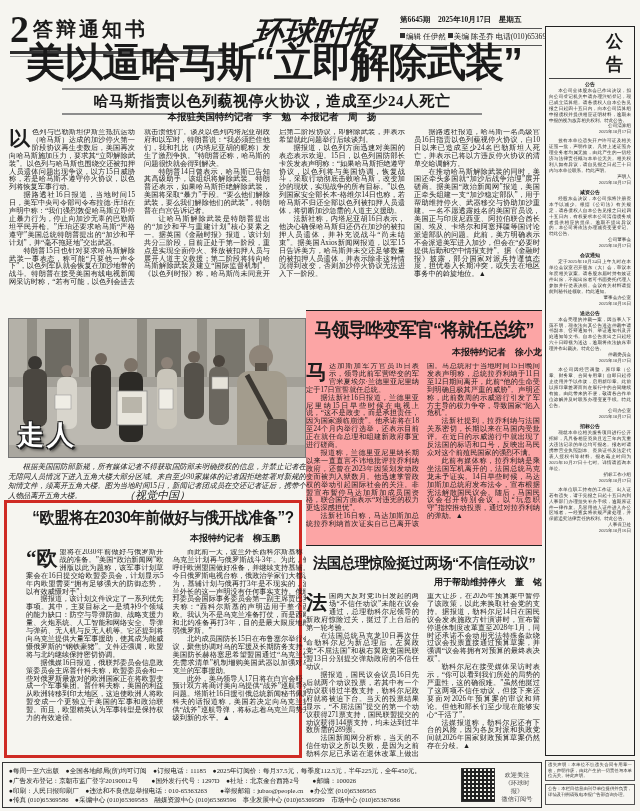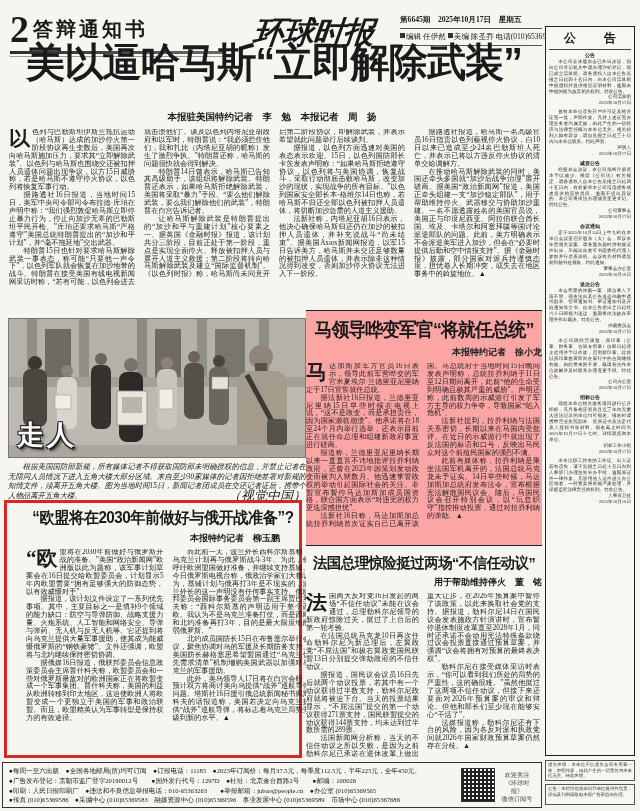--- a/index.html
+++ b/index.html
@@ -28,21 +28,21 @@
   .bodytext p.first{text-indent:0;}
   .dropcap{float:left;font-size:21px;line-height:17px;font-weight:700;padding:1px 2px 0 0;}
   .lead-body{position:absolute;left:9px;top:129px;width:531px;height:181px;column-count:4;column-gap:9px;overflow:hidden;}
 
   
   .photo-block{position:absolute;left:8px;top:318px;width:298px;}
   .photo-frame{position:relative;width:296px;height:138px;border:1px solid #777;background:#c9c6be;overflow:hidden;}
   .photo-label{position:absolute;left:8px;bottom:4px;font-size:27px;font-weight:900;color:#fff;letter-spacing:3px;text-shadow:1.5px 1.5px 0 #222,-1px -1px 0 #222,1px -1px 0 #222,-1px 1px 0 #222,3px 3px 3px rgba(0,0,0,.6);font-family:"Liberation Sans",sans-serif;}
   .photo-caption{margin-top:4px;font-size:7.4px;line-height:9.6px;text-align:justify;}
   .photo-caption p{margin:0;text-indent:2em;font-style:italic;}
-  .photo-credit{text-align:right;font-size:13px;font-style:italic;margin-top:-9.6px;}
+  .photo-credit{text-align:center;font-size:11px;font-style:italic;margin-top:-9.6px;}
 
   
   .art-headline{text-align:center;font-weight:900;font-family:"Liberation Sans",sans-serif;white-space:nowrap;}
   .art-byline{text-align:right;font-size:9px;font-weight:700;margin:3px 0 4px;}
 
   
   .madagascar{position:absolute;left:306px;top:310px;width:236px;height:248px;background:#fca5a5;border-top:1.5px solid #222;padding-top:6px;}
   .madagascar .art-headline{font-size:19px;transform:scaleX(.94);letter-spacing:-1px;}
   .mad-body{width:234px;height:196px;column-count:2;column-gap:8px;overflow:hidden;margin-top:2px;}
 
@@ -51,21 +51,21 @@
   .eu-box .art-headline{font-size:16px;transform:scaleX(.95);letter-spacing:-.5px;}
   .eu-body{width:284px;height:203px;column-count:2;column-gap:9px;overflow:hidden;}
 
   
   .france{position:absolute;left:306px;top:545px;width:236px;height:215px;border-top:1.5px solid #222;padding-top:8px;background:#f6f5f0;}
   .france .art-headline{font-size:15px;transform:scaleX(.96);letter-spacing:-.5px;}
   .fr-body{width:234px;height:168px;column-count:2;column-gap:8px;overflow:hidden;margin-top:2px;}
 
   
   .notice-board{position:absolute;left:545px;top:26px;width:90px;height:730px;border:1.3px solid #222;background:#f7f6f1;box-sizing:border-box;padding:2px 3px;overflow:hidden;}
-  .notice-title{text-align:center;font-size:12px;font-weight:900;letter-spacing:8px;text-indent:8px;border-bottom:1px solid #444;padding:1px 0 2px;margin-bottom:2px;}
+  .notice-title{text-align:right;font-size:17px;font-weight:900;letter-spacing:8px;text-indent:8px;border-bottom:1px solid #444;padding:1px 0 2px;margin-bottom:2px;}
   .nb-block{margin-bottom:3px;}
   .nb-head{font-size:5px;font-weight:700;text-align:center;margin:2px 0 1px;}
   .nb-body{font-size:4.6px;line-height:5.9px;text-align:justify;color:#2a2a2a;margin:0;text-indent:2em;}
   .nb-sig,.nb-date{font-size:4.6px;line-height:6px;text-align:right;color:#2a2a2a;}
 
   .bottom-ad{position:absolute;left:545px;width:90px;height:21px;border:1px solid #555;background:#f7f6f1;box-sizing:border-box;padding:1px 2px;font-size:4.4px;line-height:5.6px;color:#333;text-align:justify;overflow:hidden;}
   .ad1{top:760px;} .ad2{top:784px;}
 
   
   .footer{position:absolute;left:2px;top:762px;width:540px;height:46px;border:1.5px solid #333;background:#f6f5f0;box-sizing:border-box;padding:3px 6px;}
@@ -86,20 +86,23 @@
     <div class="section-rule"></div>
     <div class="section-rule2"></div>
   </div>
   <div class="masthead">环球时报</div>
   <div class="issue-info">
     <div class="row1">第6645期　2025年10月17日　星期五</div>
     <div class="row2"><span class="sq"></span><span>编辑 任伊然</span> <span class="sq"></span><span>美编 陈圣乔</span> <span>电话(010)65369544</span></div>
   </div>
 
   <div class="lead-headline">美以逼哈马斯“立即解除武装”</div>
+  <div class="lead-subhead-wrap">
+    <div class="lead-subhead">哈马斯指责以色列藐视停火协议，造成至少24人死亡</div>
+  </div>
   <div class="lead-byline">本报驻美国特约记者　李　勉　本报记者　周　扬</div>
   <div class="lead-body bodytext">
     <p class="first"><span class="dropcap">以</span><span>色列与巴勒斯坦伊斯兰抵抗运动（哈马斯）达成的加沙停火第一阶段协议再生变数后，美国再次向哈马斯施加压力，要求其“立即解除武装”。以色列与哈马斯也围绕交还被扣押人员遗体问题出现争议，以方15日威胁称，若是哈马斯不遵守停火协议，以色列将恢复军事行动。</span></p>
     <span><p>据路透社16日报道，当地时间15日，美军中央司令部司令布拉德·库珀在声明中称：“我们强烈敦促哈马斯立即停止暴力行为，停止向加沙无辜的巴勒斯坦平民开枪。”库珀还要求哈马斯“严格遵守”美国总统特朗普提出的“加沙和平计划”，并“毫不拖延地”交出武器。</p><p>特朗普15日也针对要求哈马斯解除武装一事表态，称可能“只要他一声令下”，以色列军队就会恢复在加沙地带的战斗。特朗普在接受美国有线电视新闻网采访时称，“若有可能，以色列会进去就击溃他们”。谈及以色列内塔尼亚胡政府和以军时，特朗普说：“我必须拦住他们，我和扎比（内塔尼亚胡的昵称）发生了激烈争执。”特朗普还称，哈马斯的问题很快就会得到解决。</p><p>特朗普14日曾表示，哈马斯已告知其高级助手，该组织将解除武装。特朗普还表示，如果哈马斯拒绝解除武装，美国将采取“暴力”手段。“要么他们解除武装，要么我们解除他们的武装”，特朗普在白宫告诉记者。</p><p>让哈马斯解除武装是特朗普提出的“加沙和平与重建计划”核心要素之一。据英国《金融时报》报道，该计划共分三阶段，目前正处于第一阶段，重点是实现全面停火、释放被扣押人员与展开人道主义救援；第二阶段将转向哈马斯解除武装及建立“国际监督机制”。《以色列时报》称，哈马斯尚未同意开启第二阶段协议，即解除武装，并表示希望就此问题举行后续谈判。</p><p>据报道，以色列方面迅速对美国的表态表示欢迎。15日，以色列国防部长卡茨发表声明称：“如果哈马斯拒绝遵守协议，以色列将与美国协调，恢复战斗，采取行动彻底击败哈马斯，改变加沙的现状，实现战争的所有目标。”以色列国家安全部长本-格维尔14日也称，若哈马斯不归还全部以色列被扣押人员遗体，将切断加沙急需的人道主义援助。</p><p>法新社称，内塔尼亚胡16日表示，他决心确保哈马斯归还仍在加沙的被扣押人员遗体，并补充说战斗“尚未结束”。据美国Axios新闻网报道，以军15日告诉美方，哈马斯并未交还足够数量的被扣押人员遗体，并表示除非这种情况得到改变，否则加沙停火协议无法进入下一阶段。</p><p>据路透社报道，哈马斯一名高级官员16日指责以色列藐视停火协议，自10日以来已造成至少24名巴勒斯坦人死亡，并表示已将以方违反停火协议的清单交给调解方。</p><p>在推动哈马斯解除武装的同时，美国还牵头多国就“加沙后战争治理”展开磋商。据美国“政治新闻网”报道，美国正牵头组建一支“加沙稳定部队”，用于帮助维持停火、武器移交与协助加沙重建。一名不愿透露姓名的美国官员说，美国正与印度尼西亚、阿拉伯联合酋长国、埃及、卡塔尔和阿塞拜疆等国讨论派遣部队的问题。此前，美方明确表示不会派遣美军进入加沙，但会在“必要时提供后勤和空中情报支持”。据《金融时报》披露，部分国家对派兵持谨慎态度，担忧卷入长期冲突，或失去在地区事务中的斡旋地位。▲</p></span>
   </div>
 
   <div class="photo-block">
     <div class="photo-frame">
       <svg width="296" height="138" viewBox="0 0 296 138">
         <rect x="0" y="0" width="296" height="138" fill="#c7c4bc"></rect>

